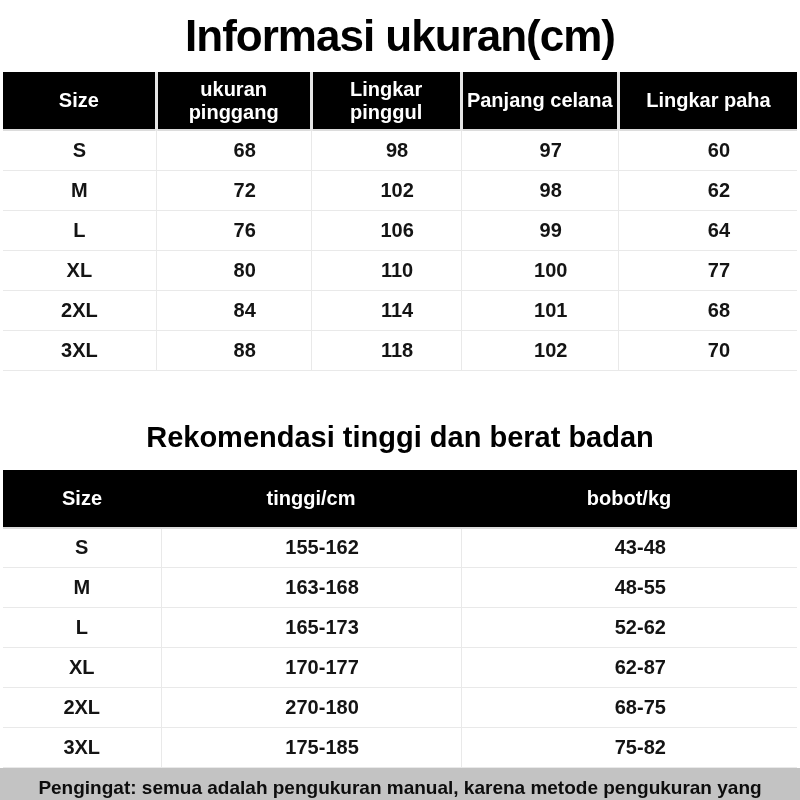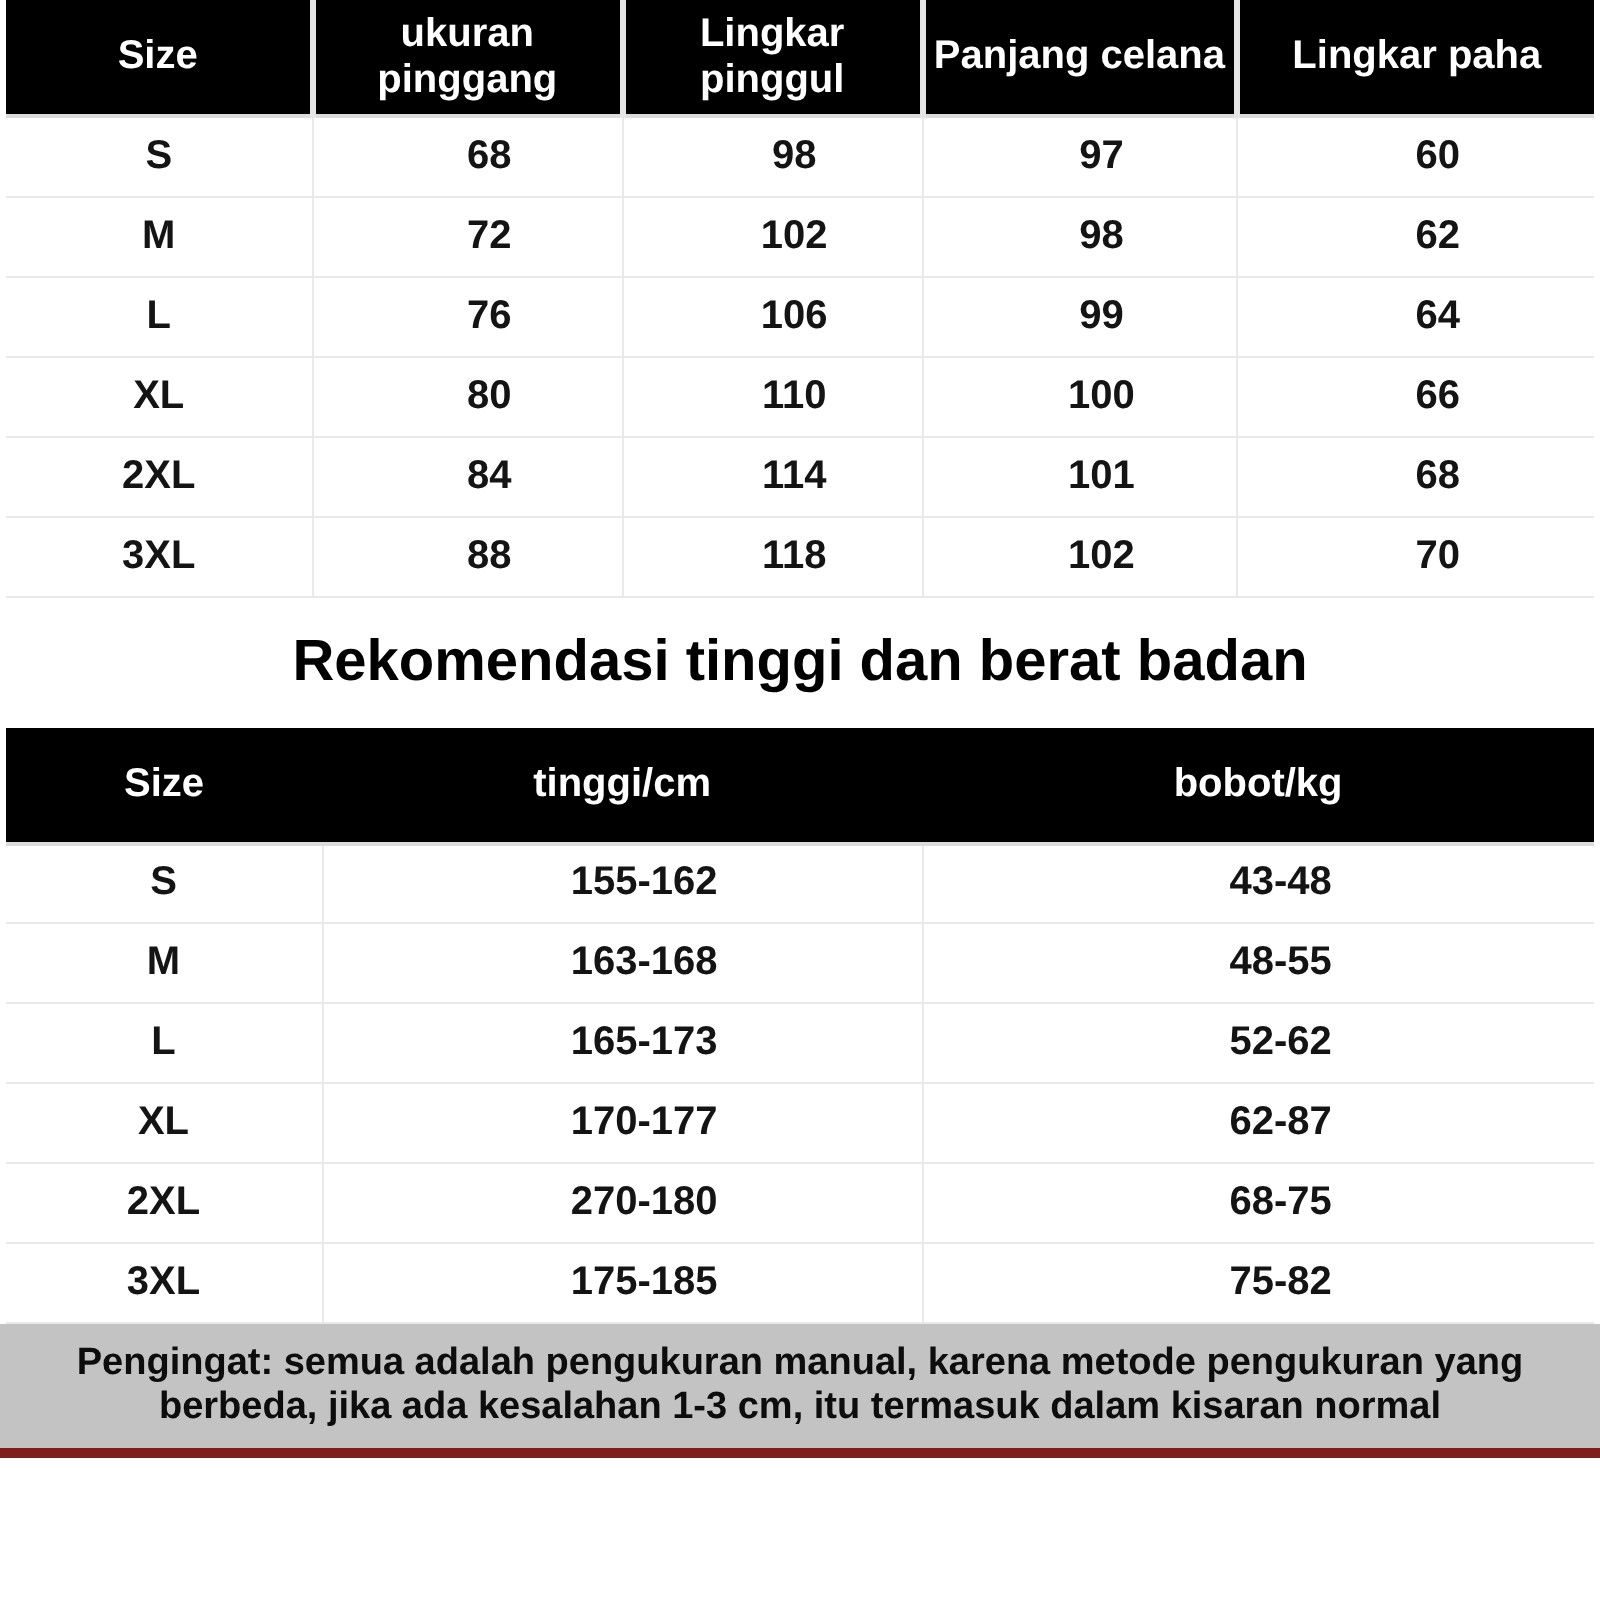--- a/index.html
+++ b/index.html
@@ -24,20 +24,21 @@
     color: #000000;
   }
   .title2 {
     height: 65px;
     display: flex;
     align-items: center;
     justify-content: center;
     font-size: 29px;
     font-weight: 700;
     color: #000000;
+    margin-top: 34px;
   }
   table {
     width: calc(100% - 6px);
     margin: 0 3px;
     border-collapse: collapse;
     table-layout: fixed;
     text-align: center;
   }
   thead th {
     background: #000000;
@@ -80,20 +81,21 @@
     font-weight: 700;
     line-height: 22px;
     color: #0d0d0d;
   }
 </style>
 </head>
 <body>
 
 <div class="canvas">
 
+  <div class="title1">Informasi ukuran(cm)</div>
 
   <table class="t1">
       <thead>
         <tr>
           <th>Size</th>
           <th>ukuran pinggang</th>
           <th>Lingkar pinggul</th>
           <th>Panjang celana</th>
           <th>Lingkar paha</th>
         </tr>
@@ -118,21 +120,21 @@
           <td>76</td>
           <td>106</td>
           <td>99</td>
           <td>64</td>
         </tr>
         <tr>
           <td>XL</td>
           <td>80</td>
           <td>110</td>
           <td>100</td>
-          <td>66</td>
+          <td>77</td>
         </tr>
         <tr>
           <td>2XL</td>
           <td>84</td>
           <td>114</td>
           <td>101</td>
           <td>68</td>
         </tr>
         <tr>
           <td>3XL</td>

